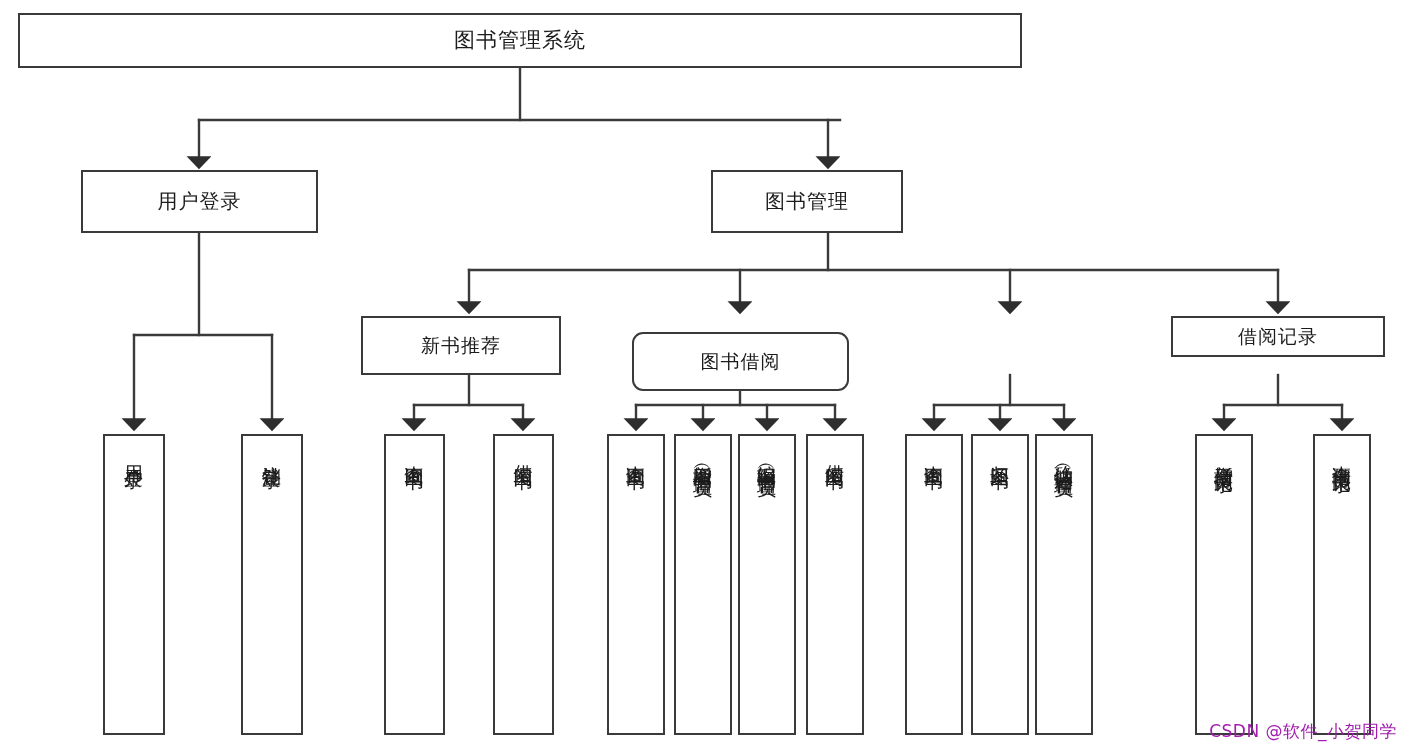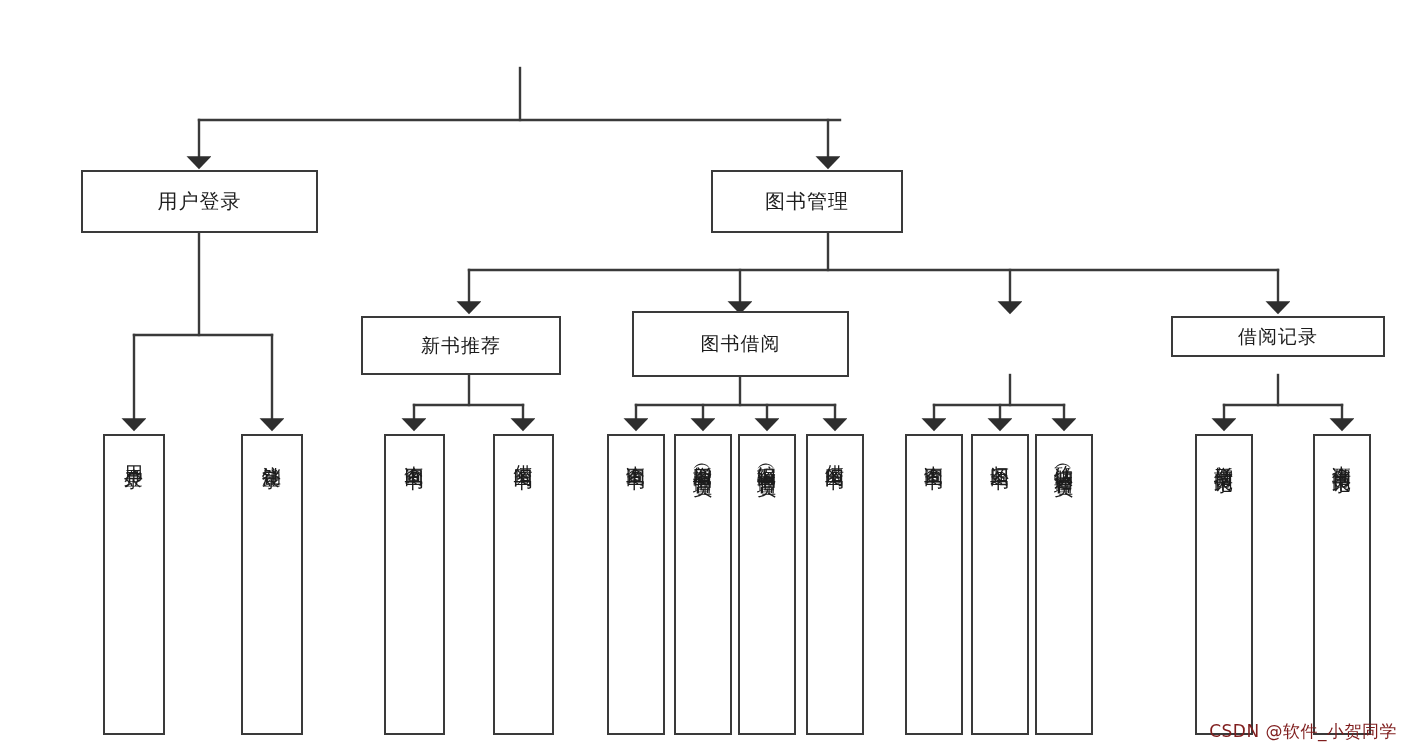--- a/index.html
+++ b/index.html
@@ -62,21 +62,21 @@
   }
   .htext {
     display: block;
     letter-spacing: 1px;
   }
   .watermark {
     position: absolute;
     right: 8px;
     bottom: 4px;
     font-size: 17px;
-    color: #7f1d1d;
+    color: #a21caf;
     letter-spacing: 0.5px;
     white-space: nowrap;
     font-family: "DejaVu Sans", "Liberation Sans", sans-serif;
   }
 </style>
 </head>
 <body>
 
 <div id="canvas">
 
@@ -125,32 +125,35 @@
       <path d="M1000,405 L1000,424" marker-end="url(#arrow)"></path>
       <path d="M1064,405 L1064,424" marker-end="url(#arrow)"></path>
 
       <path d="M1278,375 L1278,405"></path>
       <path d="M1224,405 L1342,405"></path>
       <path d="M1224,405 L1224,424" marker-end="url(#arrow)"></path>
       <path d="M1342,405 L1342,424" marker-end="url(#arrow)"></path>
     </g>
   </svg>
 
+  <div class="node root" style="left:18px; top:13px; width:1004px; height:55px;">
+    <span class="htext">图书管理系统</span>
+  </div>
 
   <div class="node level1" style="left:81px; top:170px; width:237px; height:63px;">
     <span class="htext">用户登录</span>
   </div>
   <div class="node level1" style="left:711px; top:170px; width:192px; height:63px;">
     <span class="htext">图书管理</span>
   </div>
 
   <div class="node level2" style="left:361px; top:316px; width:200px; height:59px;">
     <span class="htext">新书推荐</span>
   </div>
-  <div class="node level2" style="left:632px; top:311px; width:217px; height:66px;">
+  <div class="node level2" style="left:632px; top:332px; width:217px; height:59px;border-radius:11px;">
     <span class="htext">图书借阅</span>
   </div>
   <div class="node level2" style="left:1171px; top:316px; width:214px; height:41px;">
     <span class="htext">借阅记录</span>
   </div>
 
   <div class="node leaf" style="left:103px; top:434px; width:62px; height:301px;">
     <span class="vtext">用户登录</span>
   </div>
   <div class="node leaf" style="left:241px; top:434px; width:62px; height:301px;">

